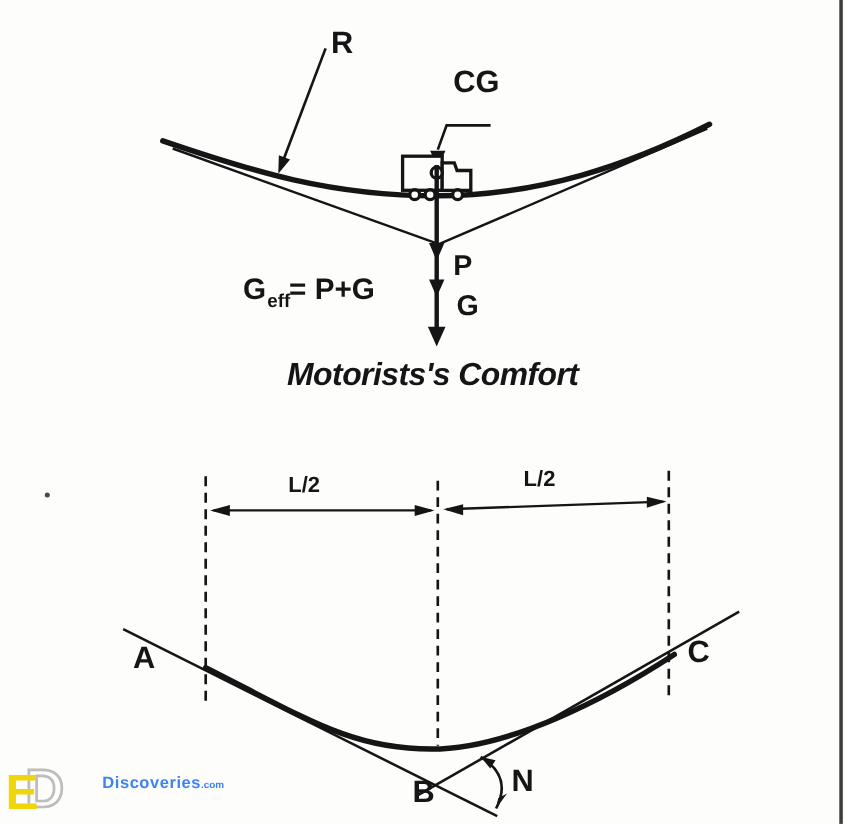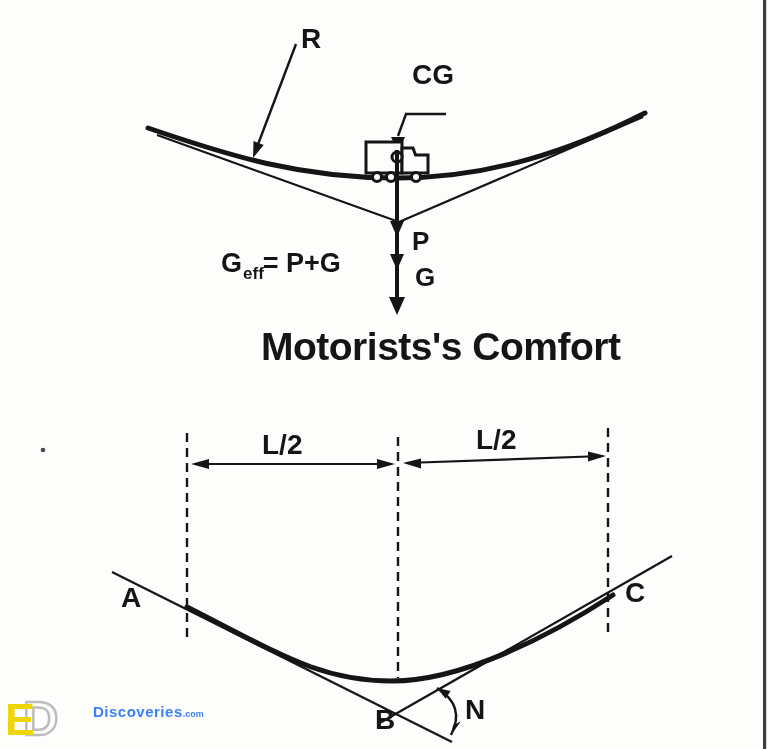--- a/index.html
+++ b/index.html
@@ -14,31 +14,31 @@
   svg.linework { position: absolute; left: 0; top: 0; }
   .lbl {
     position: absolute;
     color: #151515;
     font-weight: 700;
     line-height: 1;
     white-space: nowrap;
     user-select: none;
   }
   .lbl.big { font-size: 28px; }
-  .caption { font-size: 39px; letter-spacing: -0.5px; }
+  .caption { font-size: 29px; letter-spacing: -0.5px; font-style: italic; }
   .eq { font-size: 27px; text-align: center; }
   .eq sub {
     font-size: 17px;
     font-weight: 700;
     vertical-align: baseline;
     position: relative;
     top: 7px;
     left: 1px;
   }
-  .dim { font-size: 28px; text-align: center; }
+  .dim { font-size: 20px; text-align: center; }
   .forcelbl { font-size: 26px; }
   
   .watermark { position: absolute; left: 0; top: 692px; width: 240px; height: 57px; }
   .wm { position: absolute; font-weight: 800; line-height: 1; white-space: nowrap; }
   .logo-e { left: 5px; top: 5px; font-size: 45px; color: #efd60b; }
   .logo-d { left: 23px; top: 2px; font-size: 49px; color: #cfcfcf; }
   @supports (-webkit-text-stroke: 1px #000) {
     .logo-d { color: transparent; -webkit-text-stroke: 2.5px #bdbdbd; }
   }
   .brand-top { left: 93px; top: 12px; font-size: 15px; color: #3b82f6; letter-spacing: 0.5px; }

